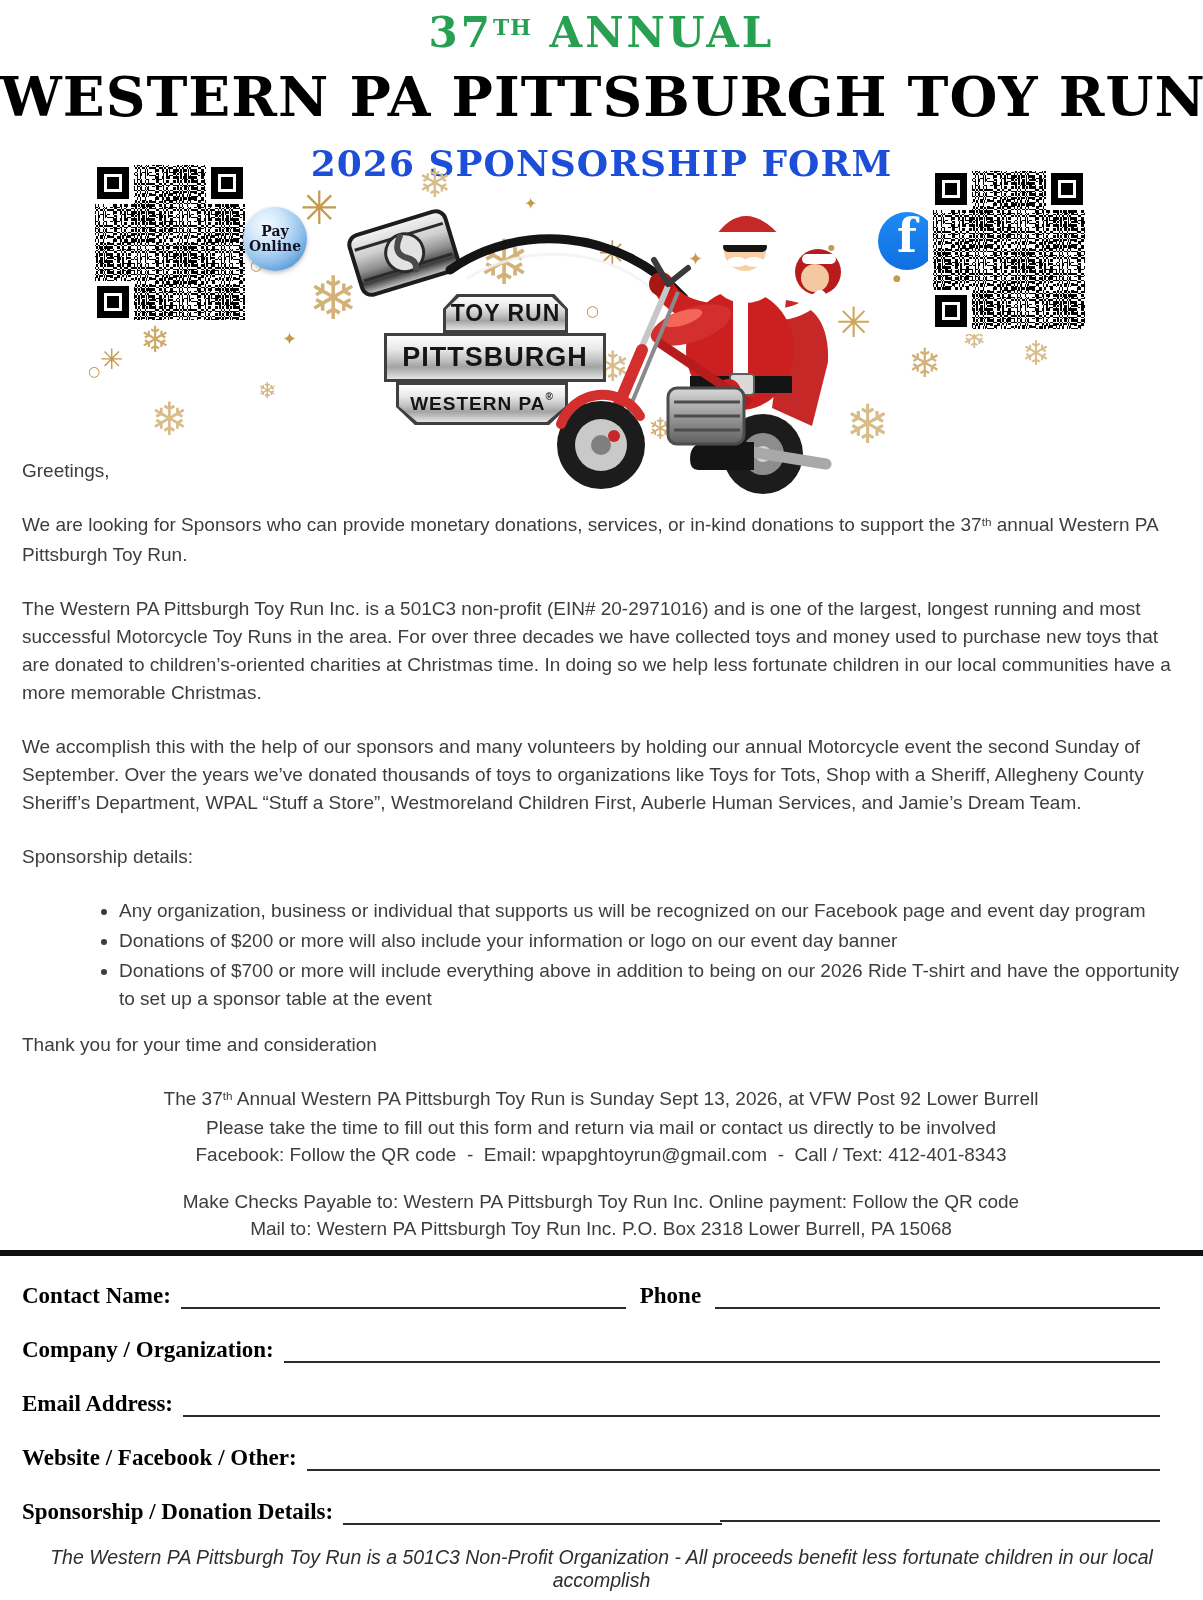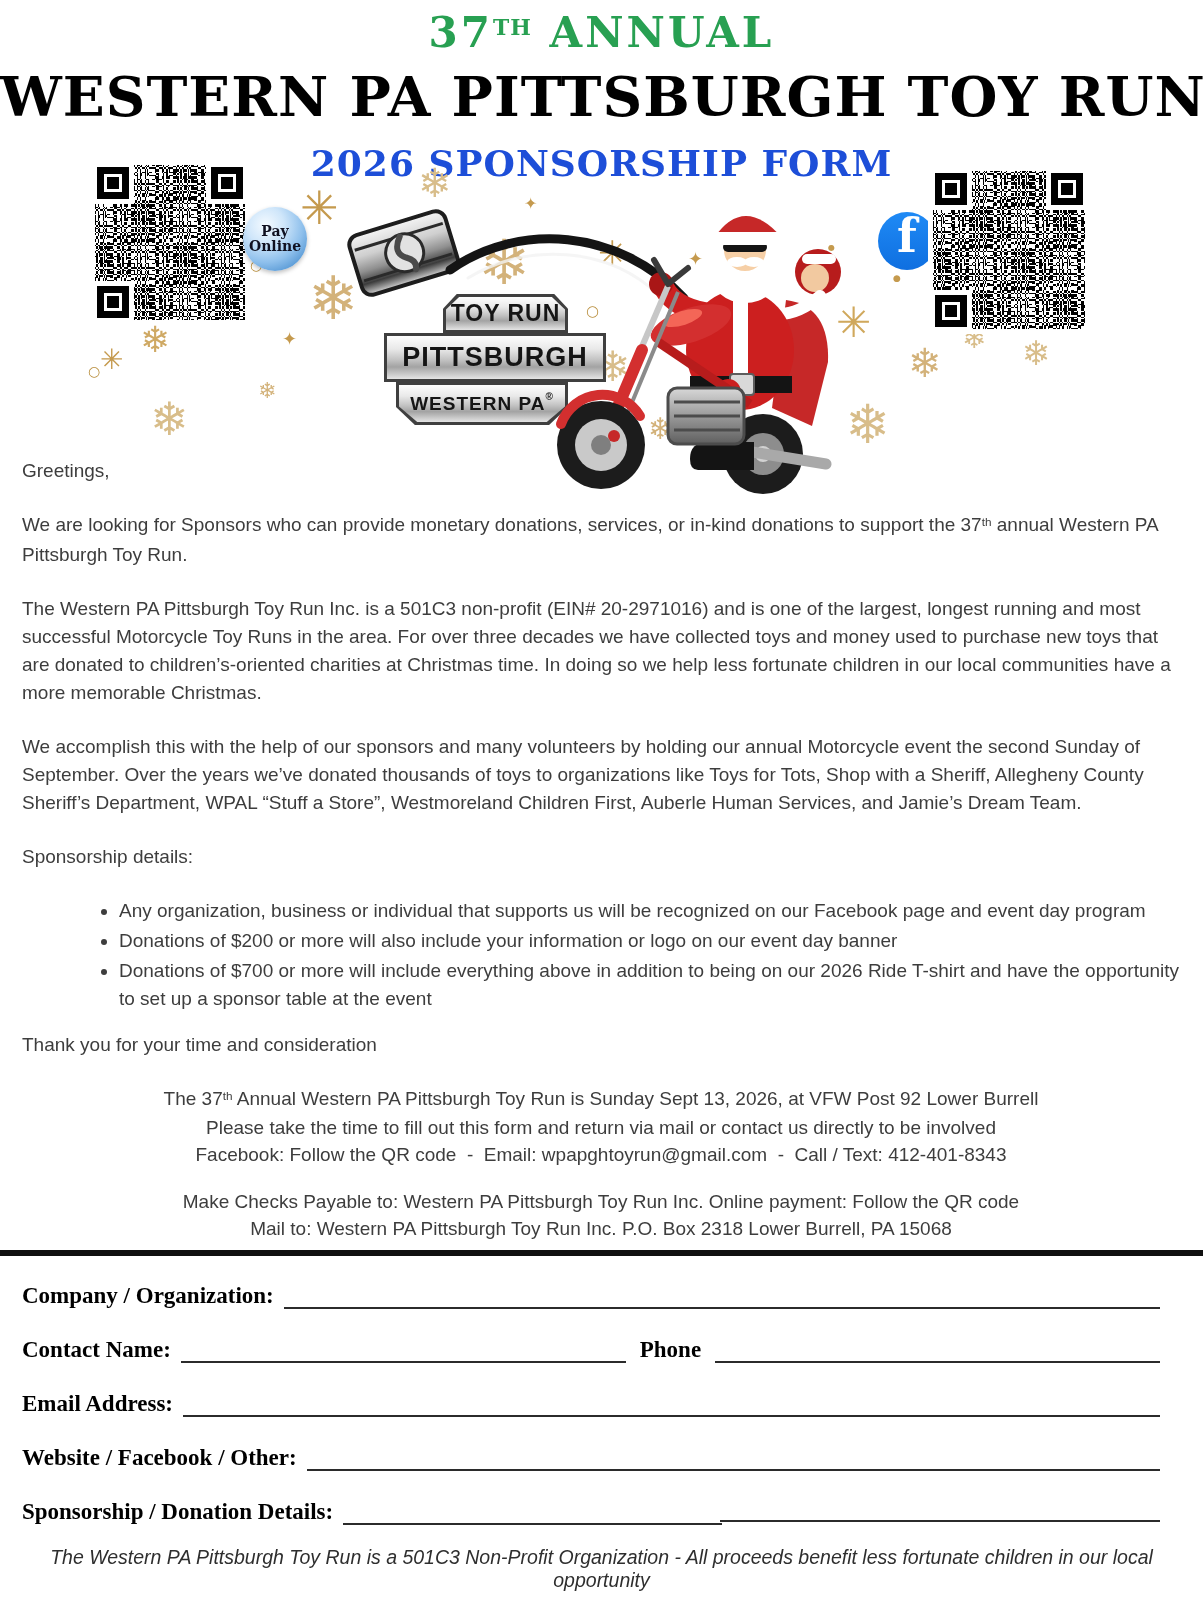--- a/index.html
+++ b/index.html
@@ -263,39 +263,39 @@
     <div class="centered">
       <div>Make Checks Payable to: Western PA Pittsburgh Toy Run Inc. Online payment: Follow the QR code</div>
       <div>Mail to: Western PA Pittsburgh Toy Run Inc. P.O. Box 2318 Lower Burrell, PA 15068</div>
     </div>
   </div>
 
   <div class="divider"></div>
 
   <div class="form">
     <div class="frow">
+      <span class="lbl">Contact Name:</span>
+      <span class="line"></span>
+      <span class="lbl lbl2">Phone</span>
+      <span class="line"></span>
+    </div>
+    <div class="frow">
       <span class="lbl">Company / Organization:</span>
-      <span class="line"></span>
-    </div>
-    <div class="frow">
-      <span class="lbl">Contact Name:</span>
-      <span class="line"></span>
-      <span class="lbl lbl2">Phone</span>
       <span class="line"></span>
     </div>
     <div class="frow">
       <span class="lbl">Email Address:</span>
       <span class="line"></span>
     </div>
     <div class="frow">
       <span class="lbl">Website / Facebook / Other:</span>
       <span class="line"></span>
     </div>
     <div class="frow">
       <span class="lbl">Sponsorship / Donation Details:</span>
       <span class="line" style="flex:0.86;"></span>
       <span class="line up"></span>
     </div>
   </div>
 
-  <div class="footnote">The Western PA Pittsburgh Toy Run is a 501C3 Non-Profit Organization - All proceeds benefit less fortunate children in our local opportunity</div>
+  <div class="footnote">The Western PA Pittsburgh Toy Run is a 501C3 Non-Profit Organization - All proceeds benefit less fortunate children in our local accomplish</div>
 
 </div>
 
 </body></html>

